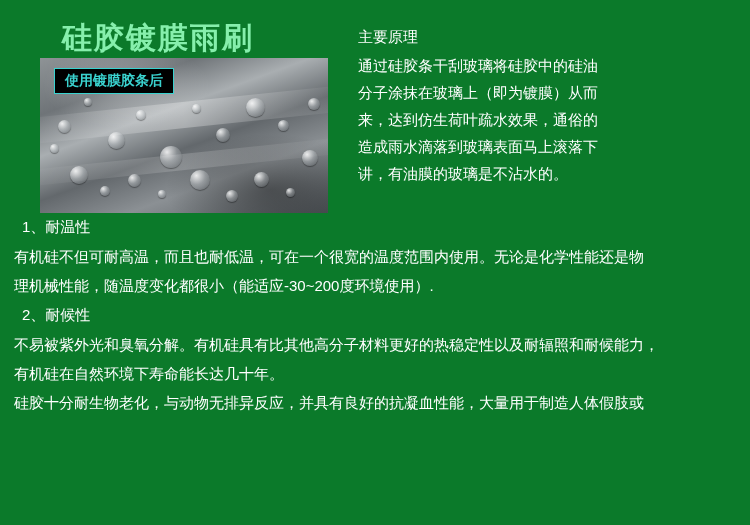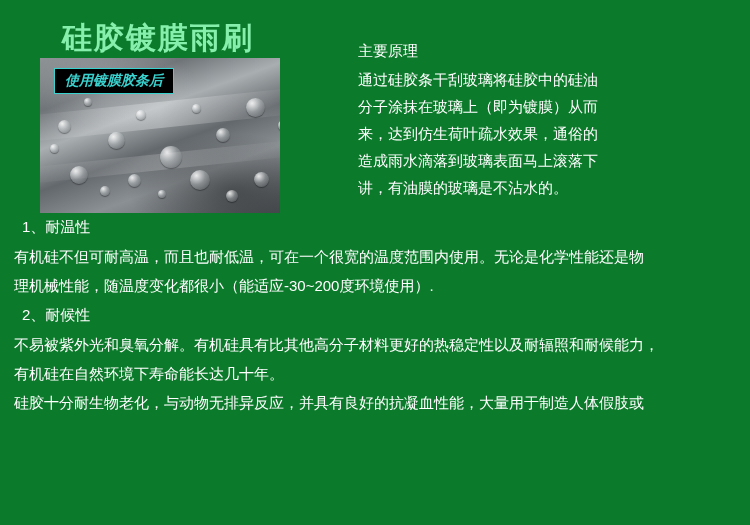--- a/index.html
+++ b/index.html
@@ -31,26 +31,25 @@
     color: #86efac;
     letter-spacing: 2px;
     white-space: nowrap;
   }
 
   
   .photo {
     position: absolute;
     left: 40px;
     top: 58px;
-    width: 240px;
+    width: 288px;
     height: 155px;
     overflow: hidden;
     background: #3b82f6;
     border: 0;
-    font-style: italic;
   }
   .photo-bg {
     position: absolute;
     inset: 0;
     background:
       radial-gradient(ellipse 120px 60px at 30% 18%, rgba(255,255,255,0.22), rgba(255,255,255,0) 70%),
       radial-gradient(ellipse 150px 80px at 80% 85%, rgba(0,0,0,0.35), rgba(0,0,0,0) 70%),
       linear-gradient(160deg, #8e9396 0%, #6f7478 22%, #a9aeb1 38%, #63686c 55%, #8b9094 72%, #4e5357 100%);
   }
   .photo-streak {
@@ -79,21 +78,21 @@
     color: #3ad2cf;
     font-size: 14px;
     font-weight: bold;
     white-space: nowrap;
   }
 
   
   .right-col {
     position: absolute;
     left: 358px;
-    top: 38px;
+    top: 24px;
     width: 370px;
     color: #ffffff;
   }
   .right-col .head {
     font-size: 15px;
     line-height: 26px;
     margin-bottom: 2px;
   }
   .right-col .line {
     font-size: 15px;

